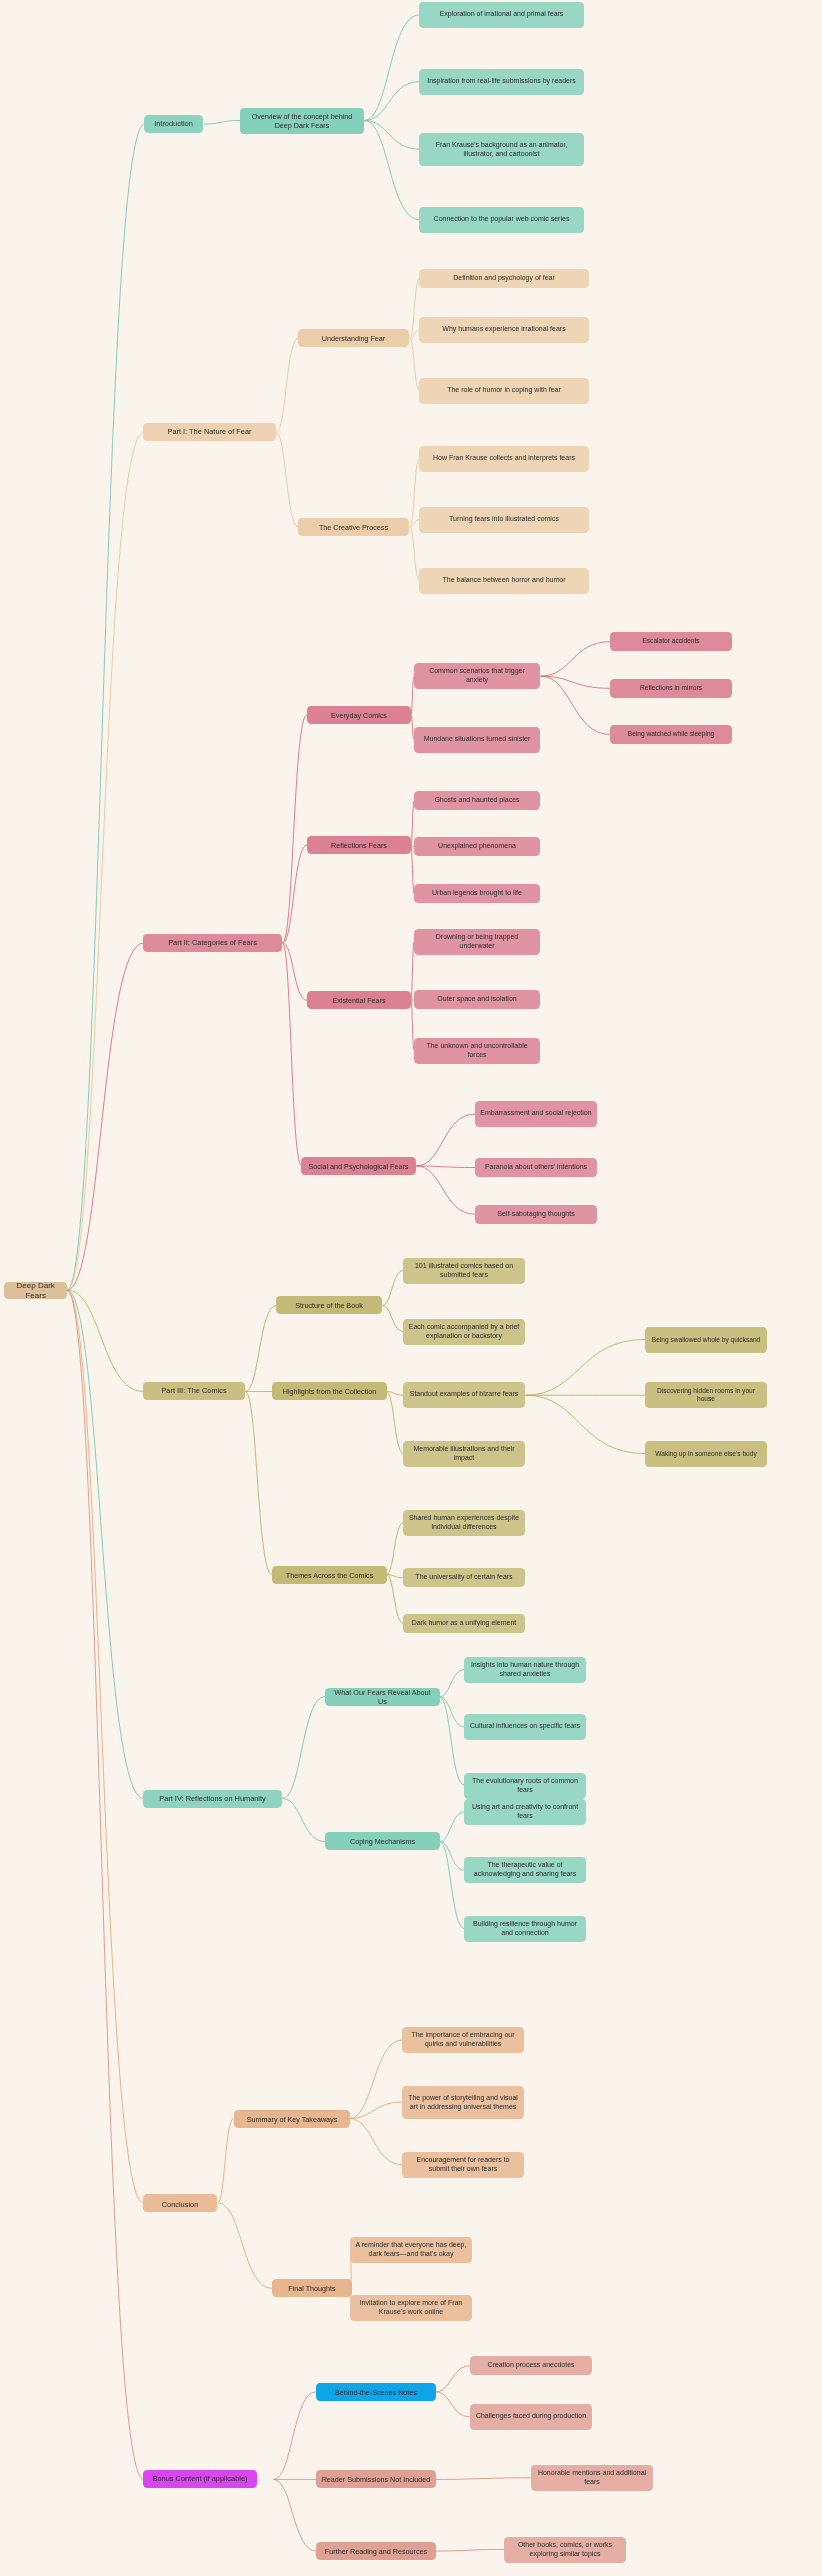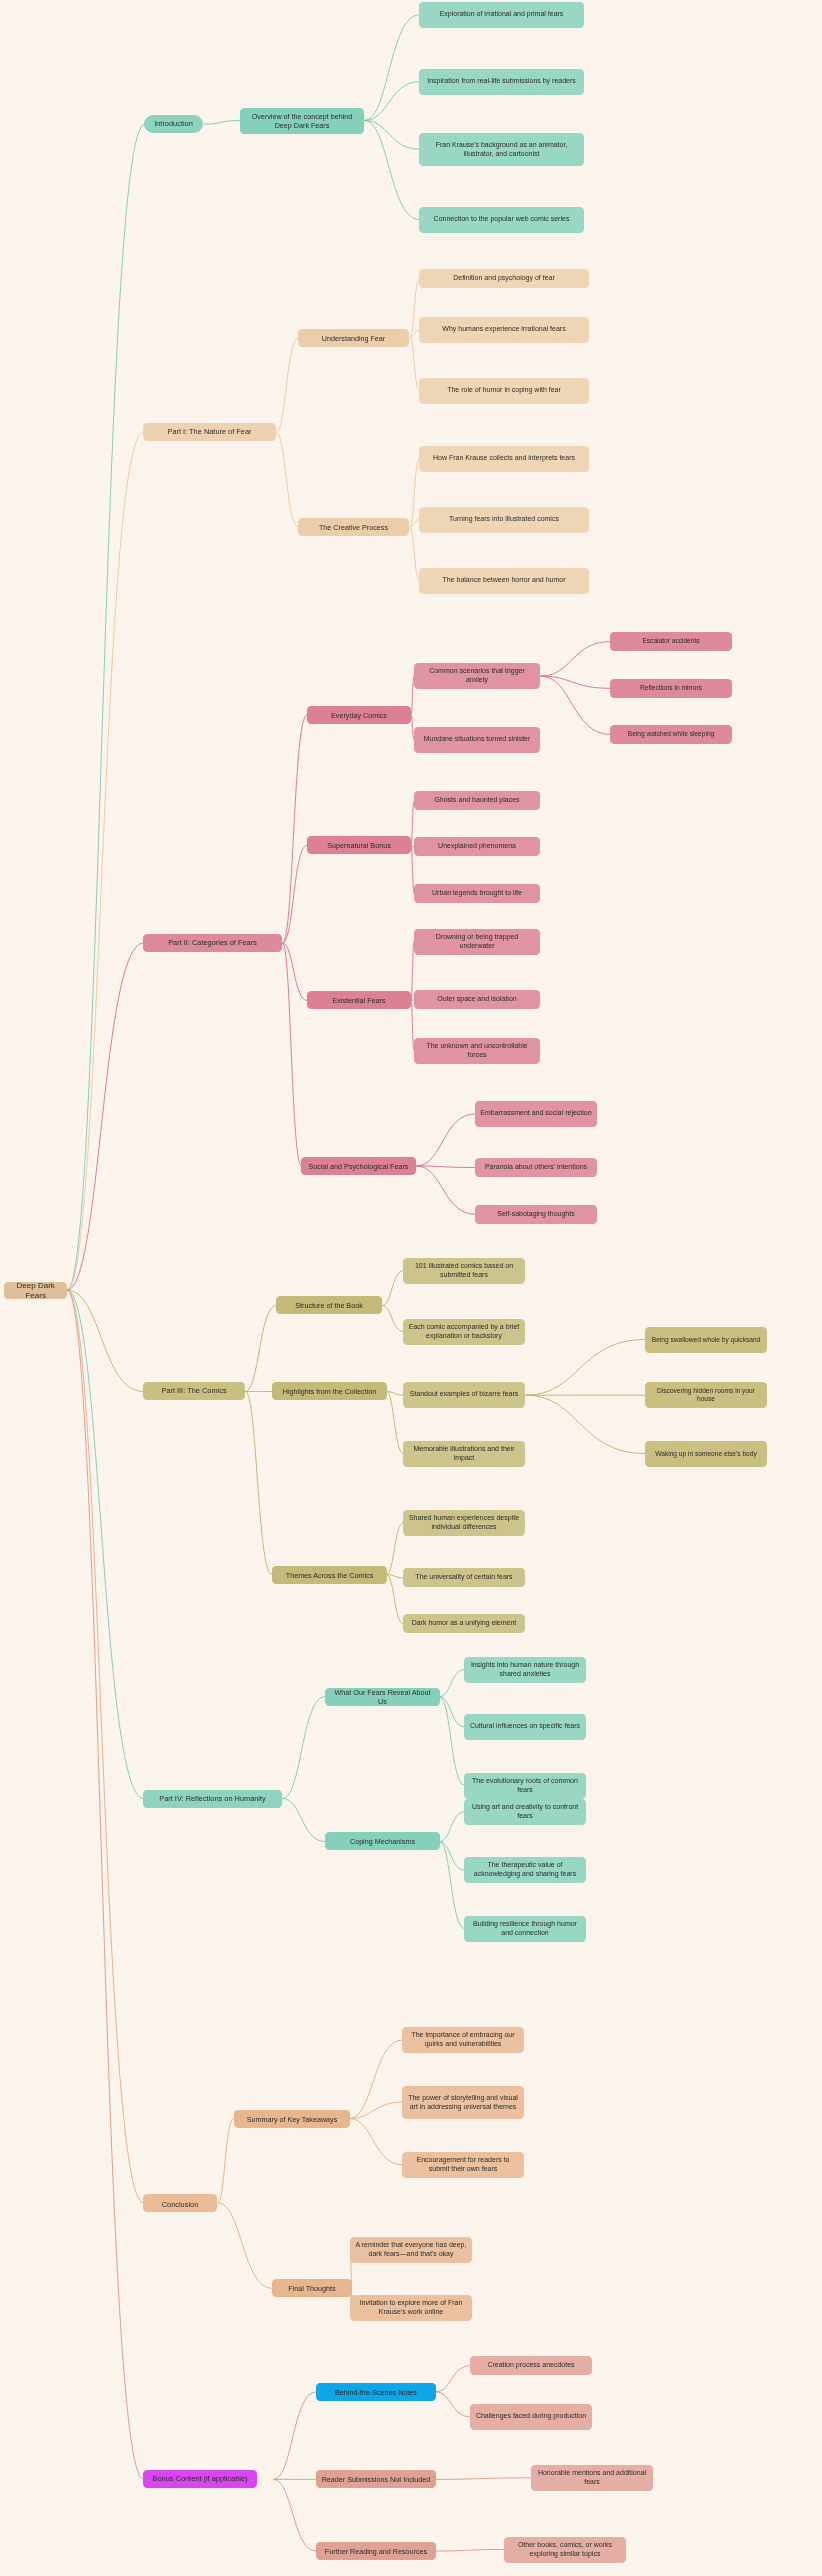--- a/index.html
+++ b/index.html
@@ -107,21 +107,21 @@
       <path d="M 126 2431 C 190.8 2431, 190.8 4672, 270 4672" fill="none" stroke="#d98f80" stroke-width="1.6"></path>
       <path d="M 515 4672 C 551 4672, 551 4507, 595 4507" fill="none" stroke="#d98f80" stroke-width="1.6"></path>
       <path d="M 821 4507 C 849.8 4507, 849.8 4458, 885 4458" fill="none" stroke="#d98f80" stroke-width="1.6"></path>
       <path d="M 821 4507 C 849.8 4507, 849.8 4554, 885 4554" fill="none" stroke="#d98f80" stroke-width="1.6"></path>
       <path d="M 515 4672 C 551 4672, 551 4672, 595 4672" fill="none" stroke="#d98f80" stroke-width="1.6"></path>
       <path d="M 821 4672 C 901.55 4672, 901.55 4669, 1000 4669" fill="none" stroke="#d98f80" stroke-width="1.6"></path>
       <path d="M 515 4672 C 551 4672, 551 4807, 595 4807" fill="none" stroke="#d98f80" stroke-width="1.6"></path>
       <path d="M 821 4807 C 879.05 4807, 879.05 4804, 950 4804" fill="none" stroke="#d98f80" stroke-width="1.6"></path>
     </svg>
   <div id="nodes">
-      <div class="node lvl1" style="left: 144px; top: 115px; width: 59px; height: 18px; background: rgb(142, 211, 191); border-radius: 9px;">
+      <div class="node lvl1" style="left: 144px; top: 115px; width: 59px; height: 18px; background: rgb(142, 211, 191);">
         <span>Introduction</span>
       </div>
       <div class="node lvl2" style="left: 240px; top: 108px; width: 124px; height: 25.5px; background: rgb(133, 208, 186);">
         <span>Overview of the concept behind Deep Dark Fears</span>
       </div>
       <div class="node lvl3" style="left: 419px; top: 2.1px; width: 165px; height: 25.5px; background: rgb(151, 215, 196);">
         <span>Exploration of irrational and primal fears</span>
       </div>
       <div class="node lvl3" style="left: 419px; top: 69px; width: 165px; height: 25.5px; background: rgb(151, 215, 196);">
         <span>Inspiration from real-life submissions by readers</span>
@@ -174,21 +174,21 @@
       <div class="node lvl4" style="left: 610px; top: 679px; width: 122px; height: 19px; background: rgb(221, 138, 155);">
         <span>Reflections in mirrors</span>
       </div>
       <div class="node lvl4" style="left: 610px; top: 725px; width: 122px; height: 19px; background: rgb(221, 138, 155);">
         <span>Being watched while sleeping</span>
       </div>
       <div class="node lvl3" style="left: 414px; top: 727px; width: 126px; height: 25.5px; background: rgb(224, 147, 163);">
         <span>Mundane situations turned sinister</span>
       </div>
       <div class="node lvl2" style="left: 307px; top: 836px; width: 104px; height: 18px; background: rgb(219, 129, 147);">
-        <span>Supernatural Bonus</span>
+        <span>Reflections Fears</span>
       </div>
       <div class="node lvl3" style="left: 414px; top: 791px; width: 126px; height: 19px; background: rgb(224, 147, 163);">
         <span>Ghosts and haunted places</span>
       </div>
       <div class="node lvl3" style="left: 414px; top: 837px; width: 126px; height: 19px; background: rgb(224, 147, 163);">
         <span>Unexplained phenomena</span>
       </div>
       <div class="node lvl3" style="left: 414px; top: 884px; width: 126px; height: 19px; background: rgb(224, 147, 163);">
         <span>Urban legends brought to life</span>
       </div>

